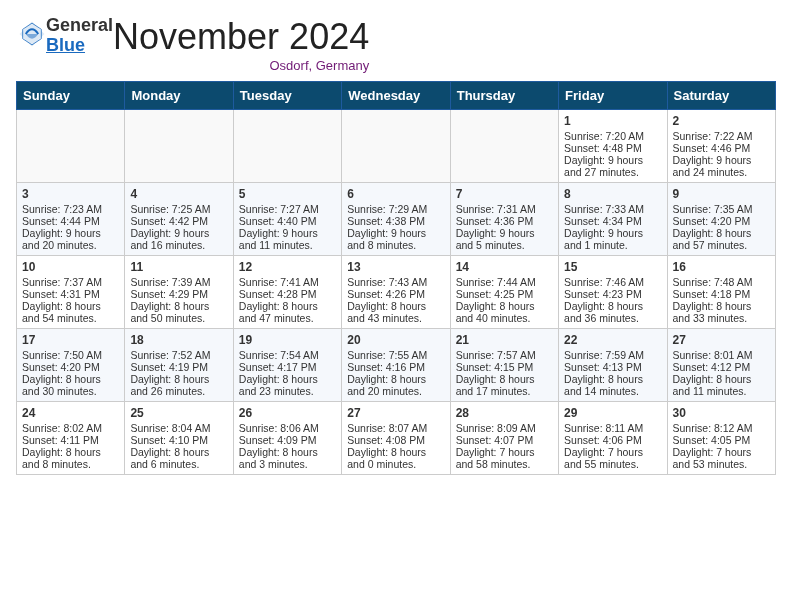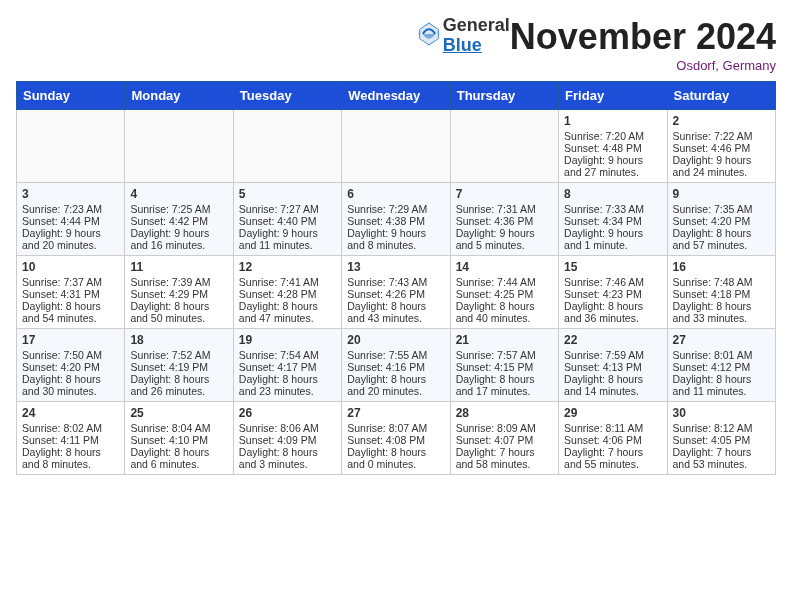--- a/index.html
+++ b/index.html
@@ -5,21 +5,21 @@
     * { box-sizing: border-box; margin: 0; padding: 0; }
     body {
       font-family: Arial, sans-serif;
       background: #fff;
       width: 792px;
       min-height: 612px;
       padding: 16px;
     }
     .header {
       display: flex;
-      justify-content: flex-end;
+      justify-content: flex-start;
       align-items: flex-start;
       margin-bottom: 8px;
     }
     .logo {
       display: flex;
       align-items: center;
     }
     .logo-text {
       font-size: 18px;
       font-weight: bold;
@@ -30,34 +30,34 @@
     .logo-icon {
       width: 28px;
       height: 28px;
       margin-left: 2px;
     }
     .title-block {
       text-align: right;
     }
     .month-title {
       font-size: 36px;
-      font-weight: 700;
+      font-weight: 400;
       color: #222;
     }
     .location {
       font-size: 13px;
       color: #701a75;
     }
     .calendar {
       width: 100%;
       border-collapse: collapse;
       border: 1px solid #ccc;
     }
     .calendar th {
-      background-color: #1d4ed8;
+      background-color: #0c4a6e;
       color: #fff;
       font-size: 13px;
       font-weight: bold;
       padding: 6px 6px;
       text-align: left;
       border: 1px solid #1e5a9e;
     }
     .calendar td {
       vertical-align: top;
       border: 1px solid #ccc;

